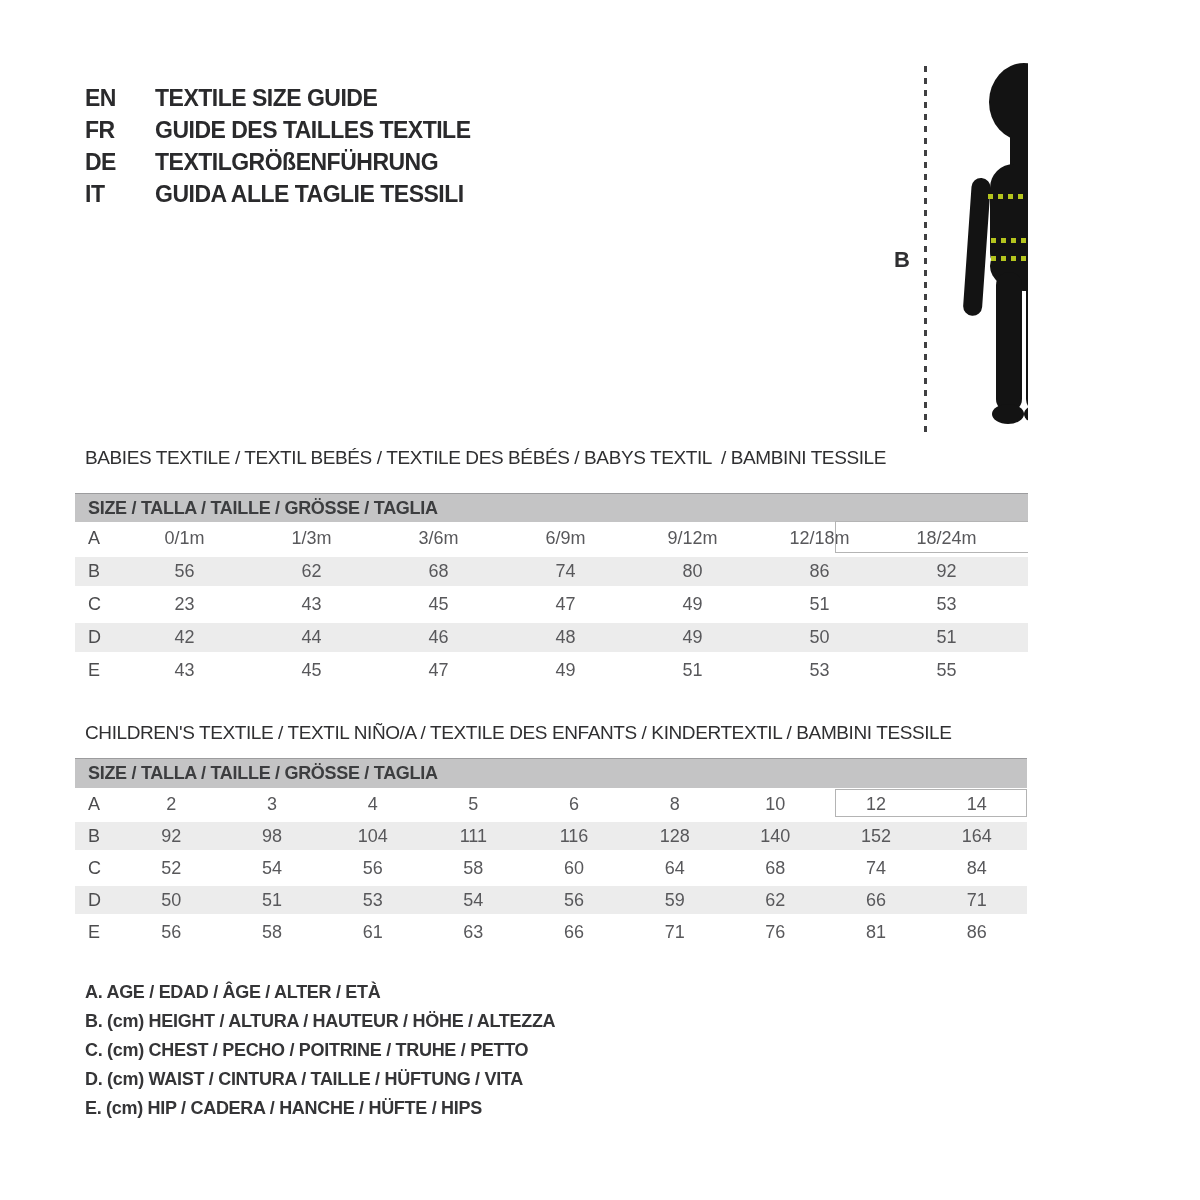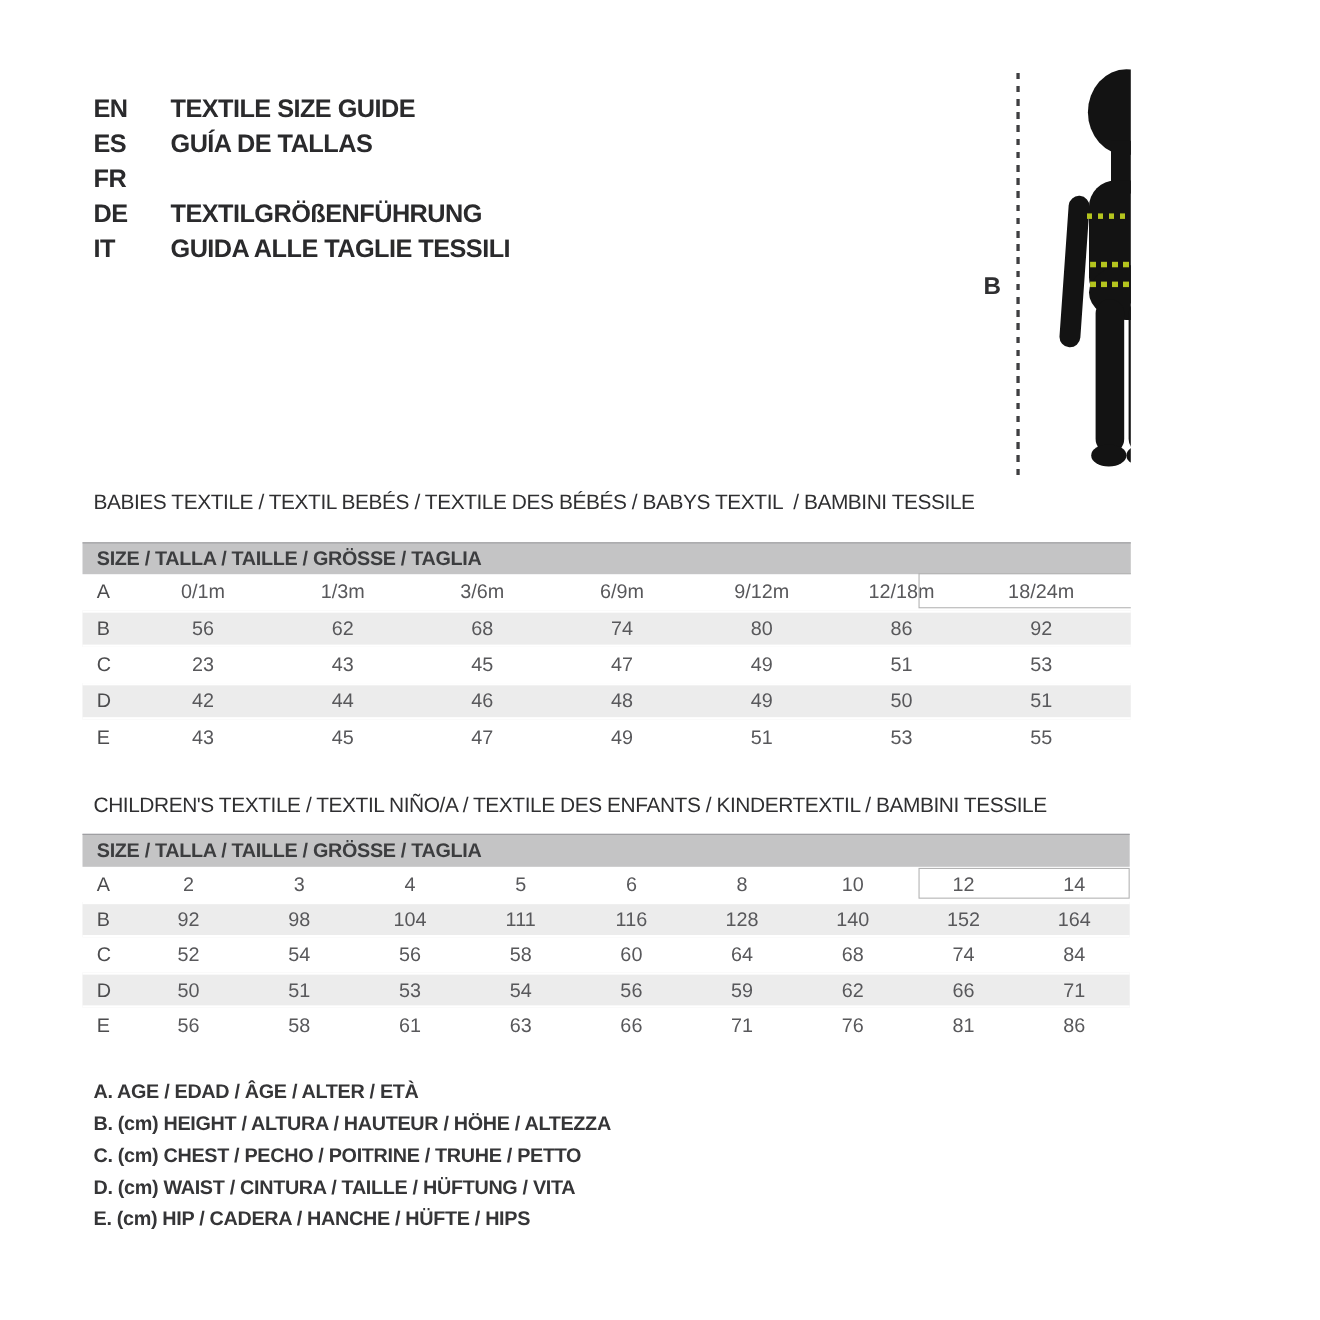--- a/index.html
+++ b/index.html
@@ -76,25 +76,22 @@
 <body>
 
 <div class="canvas">
 
   <div class="lang-list">
     <div class="lang-row">
       <span class="lang-code">EN</span>
       <span class="lang-label">TEXTILE SIZE GUIDE</span>
     </div>
     <div class="lang-row">
-      <span class="lang-code">ES</span>
-      <span class="lang-label">GUÍA DE TALLAS</span>
-    </div>
-    <div class="lang-row">
       <span class="lang-code">FR</span>
+      <span class="lang-label">GUIDE DES TAILLES TEXTILE</span>
     </div>
     <div class="lang-row">
       <span class="lang-code">DE</span>
       <span class="lang-label">TEXTILGRÖßENFÜHRUNG</span>
     </div>
     <div class="lang-row">
       <span class="lang-code">IT</span>
       <span class="lang-label">GUIDA ALLE TAGLIE TESSILI</span>
     </div>
   </div>

